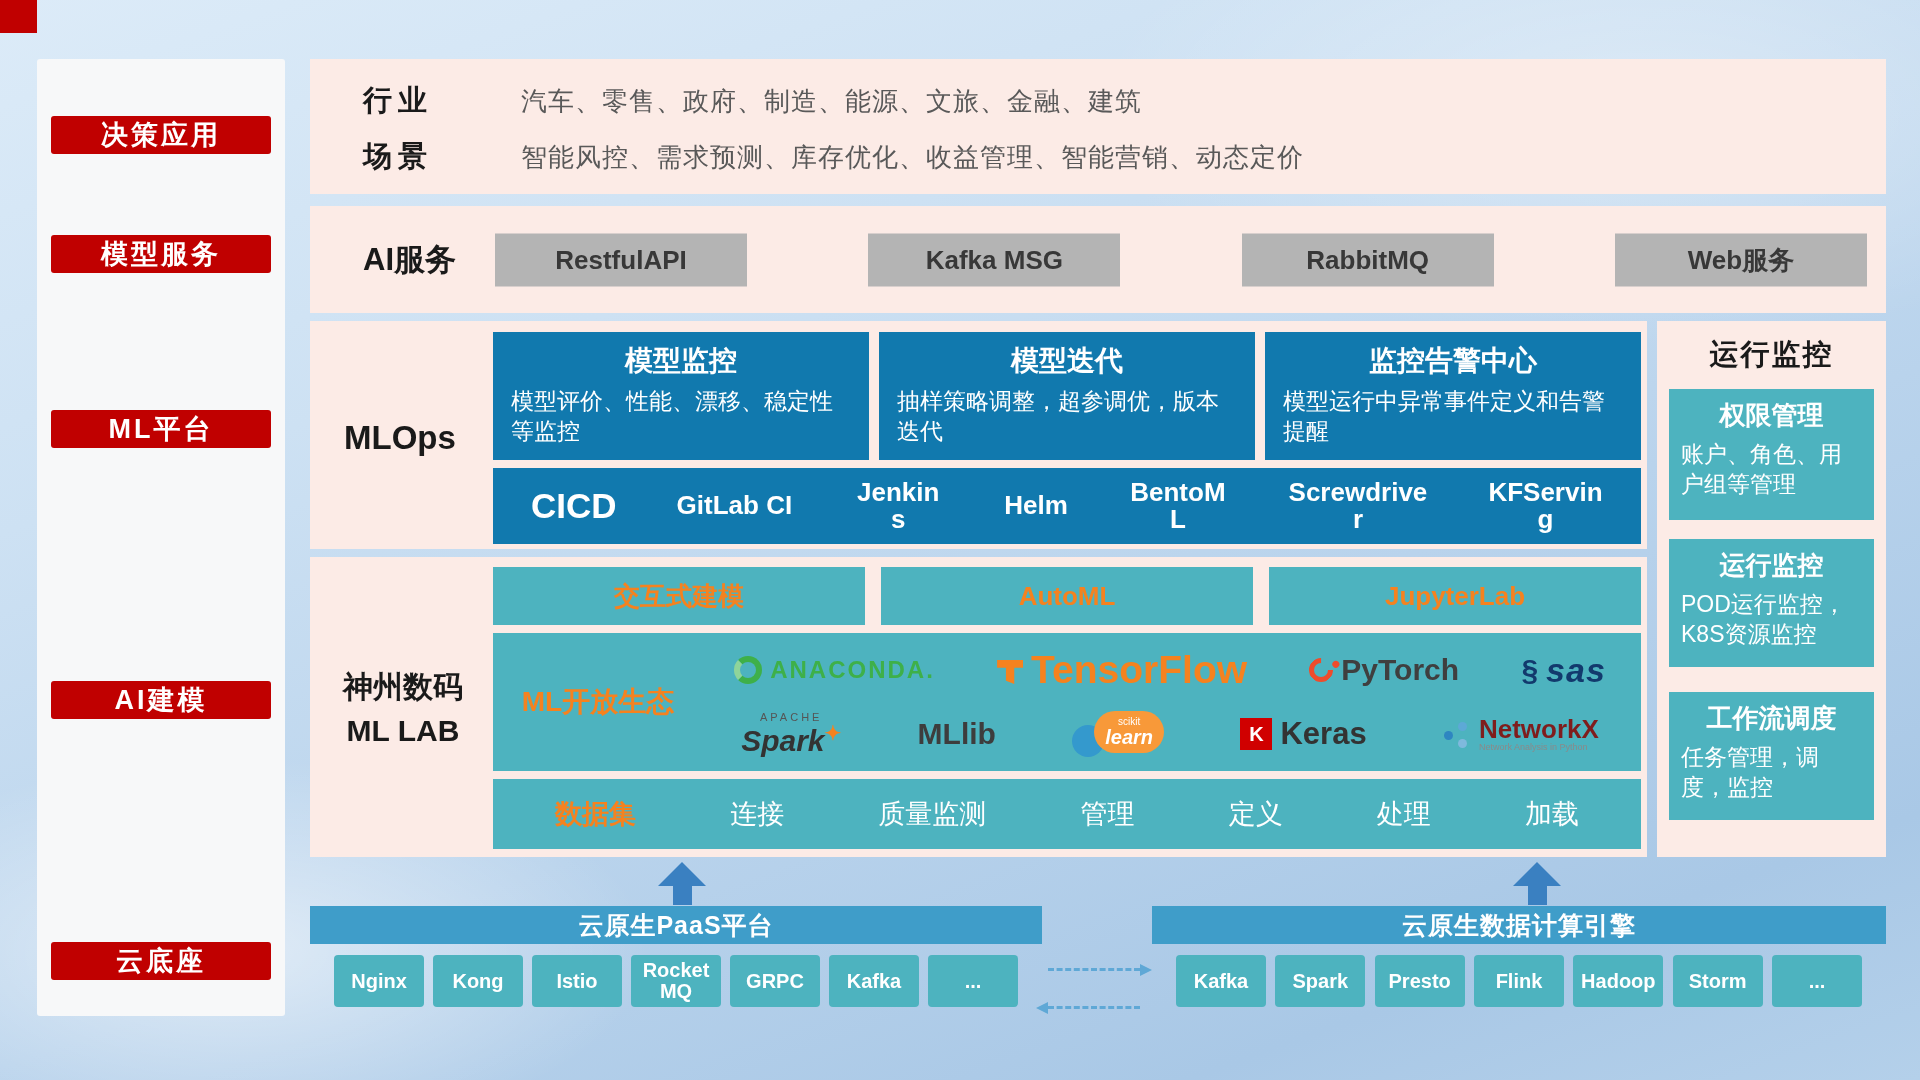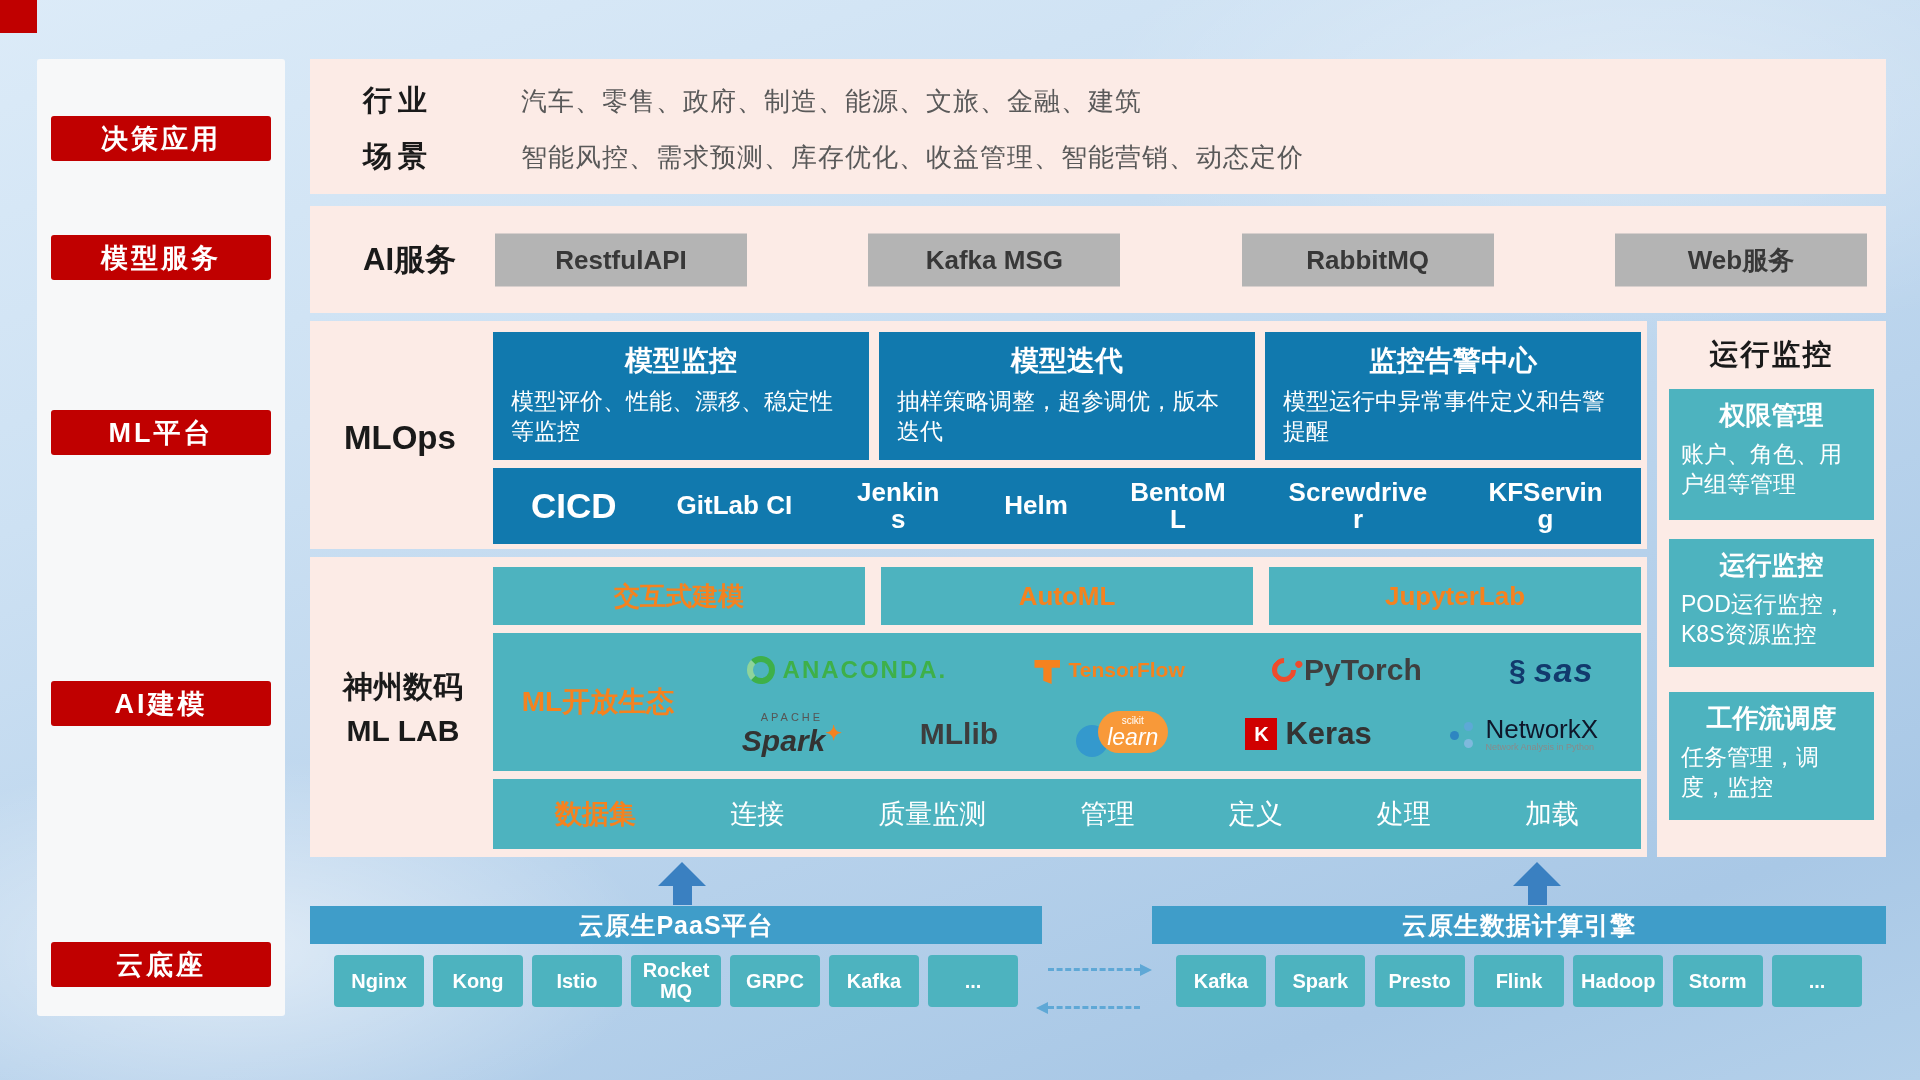--- a/index.html
+++ b/index.html
@@ -11,21 +11,21 @@
       radial-gradient(ellipse 700px 320px at 12% 88%, rgba(255,255,255,.55) 0%, rgba(255,255,255,0) 60%),
       radial-gradient(ellipse 900px 400px at 85% 10%, rgba(255,255,255,.35) 0%, rgba(255,255,255,0) 60%),
       linear-gradient(160deg, #dcebf8 0%, #cde1f3 30%, #b9d3ec 60%, #a9c8e6 85%, #b4d0ea 100%);
   }
 
   .corner-red { position:absolute; left:0; top:0; width:37px; height:33px; background:#c00000; }
 
   
   .sidebar { position:absolute; left:37px; top:59px; width:248px; height:957px;
     background:#f7f8f9; border-radius:3px; }
-  .side-btn { position:absolute; left:14px; width:220px; height:45px; background:#c00000;
+  .side-btn { position:absolute; left:14px; width:220px; height:38px; background:#c00000;
     color:#fff; font-size:27px; font-weight:bold; letter-spacing:3px; border-radius:3px;
     display:flex; align-items:center; justify-content:center; }
 
   
   .panel { position:absolute; background:#fcebe6; }
   .row1 { left:310px; top:59px; width:1576px; height:135px; }
   .row2 { left:310px; top:206px; width:1576px; height:107px; }
   .row3 { left:310px; top:321px; width:1337px; height:228px; }
   .rightcol { left:1657px; top:321px; width:229px; height:536px; }
   .row4 { left:310px; top:557px; width:1337px; height:300px; }
@@ -71,21 +71,21 @@
   .eco-label { width:210px; text-align:center; color:#f5821f; font-size:28px; font-weight:bold; }
   .logo-grid { flex:1; display:flex; flex-direction:column; gap:4px; padding-right:4px; }
   .logo-row { display:flex; align-items:center; justify-content:space-around; height:60px; }
   .lg { display:flex; align-items:center; gap:8px; }
 
   .ana-ring { width:28px; height:28px; border:6px solid #3eb049; border-radius:50%; border-left-color:#8fd49a; }
   .ana-text { color:#3eb049; font-weight:bold; font-size:24px; letter-spacing:2px; }
 
   .tf-mark { width:26px; height:28px; background:#f5821f;
     clip-path:polygon(0 14%, 100% 14%, 100% 42%, 66% 42%, 66% 100%, 34% 88%, 34% 42%, 0 42%); }
-  .tf-text { color:#f5821f; font-weight:bold; font-size:21px; }
+  .tf-text { color:#f5821f; font-weight:bold; font-size:39px; }
 
   .pt-mark { width:24px; height:24px; border:5px solid #ee4c2c; border-radius:50%;
     border-top-color:transparent; transform:rotate(45deg); position:relative; }
   .pt-mark::after { content:''; position:absolute; width:7px; height:7px; background:#ee4c2c;
     border-radius:50%; top:-11px; right:-3px; }
   .pt-text { color:#3f3f3f; font-weight:bold; font-size:30px; }
 
   .sas-mark { color:#123a6d; font-size:30px; font-weight:bold; }
   .sas-text { color:#123a6d; font-size:34px; font-weight:bold; font-style:italic; letter-spacing:1px; }
 
@@ -94,33 +94,33 @@
   .spark-word { font-size:30px; font-weight:bold; font-style:italic; color:#333; }
   .spark-star { color:#f5821f; font-size:20px; vertical-align:super; font-style:normal; }
   .mllib-text { font-size:30px; font-weight:bold; color:#3d3d3d; }
 
   .skl-blob { position:relative; width:92px; height:46px; }
   .skl-circle { position:absolute; left:0; bottom:0; width:32px; height:32px; background:#3499cd; border-radius:50%; }
   .skl-orange { position:absolute; right:0; top:0; width:70px; height:42px; background:#f89939;
     border-radius:22px; display:flex; flex-direction:column; align-items:center; justify-content:center;
     color:#fff; line-height:1; }
   .skl-top { font-size:10px; }
-  .skl-main { font-size:23px; font-weight:normal; font-style:italic;text-align:right; }
+  .skl-main { font-size:20px; font-weight:bold; font-style:italic;text-align:right; }
 
   .keras-k { width:32px; height:32px; background:#d00000; color:#fff; display:flex; align-items:center;
     justify-content:center; font-weight:bold; font-size:20px; }
   .keras-text { font-size:31px; font-weight:bold; color:#333; }
 
   .nx-mark { position:relative; width:28px; height:28px; }
   .nx-mark i { position:absolute; width:9px; height:9px; border-radius:50%; background:#2e86c1; }
   .nx-mark i:nth-child(1){ left:1px; top:11px; }
   .nx-mark i:nth-child(2){ left:15px; top:2px; background:#5da9d6; }
   .nx-mark i:nth-child(3){ left:15px; top:19px; background:#7fb9dd; }
   .nx-stack { display:flex; flex-direction:column; line-height:1.1; }
-  .nx-text { font-size:26px; font-weight:normal; color:#0f172a; }
+  .nx-text { font-size:26px; font-weight:bold; color:#7f1d1d; }
   .nx-sub { font-size:9px; color:#8a8a8a; }
 
   .data-bar { position:absolute; left:183px; top:222px; width:1148px; height:70px; background:#4db3bf;
     display:flex; align-items:center; justify-content:space-between; padding:0 62px;
     color:#fff; font-size:27px; }
   .data-label { color:#f5821f; font-weight:bold; }
 
   
   .up-arrow { position:absolute; width:48px; }
   .up-arrow .head { width:0; height:0; margin:0 auto;

